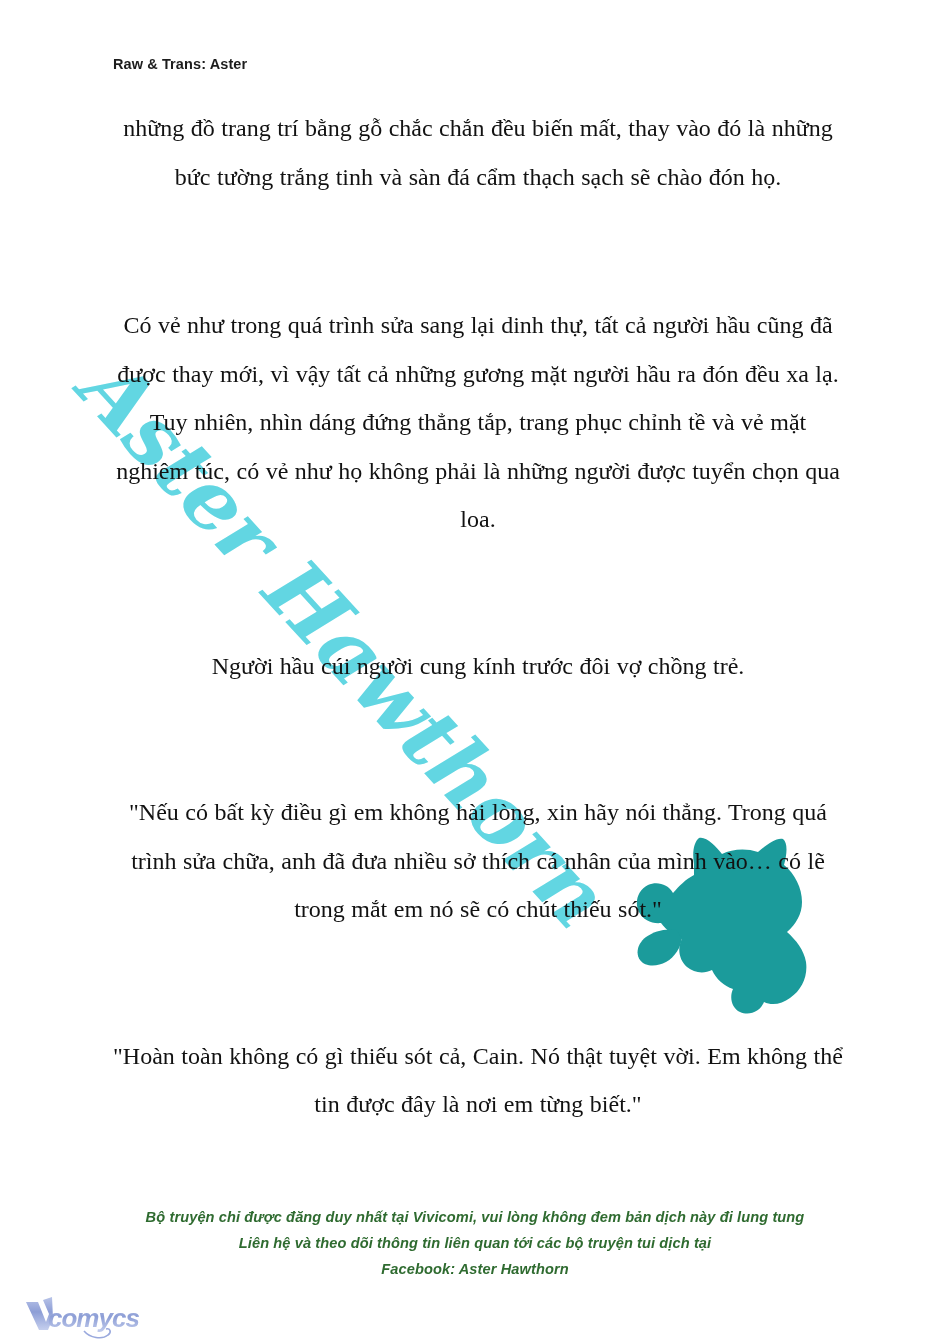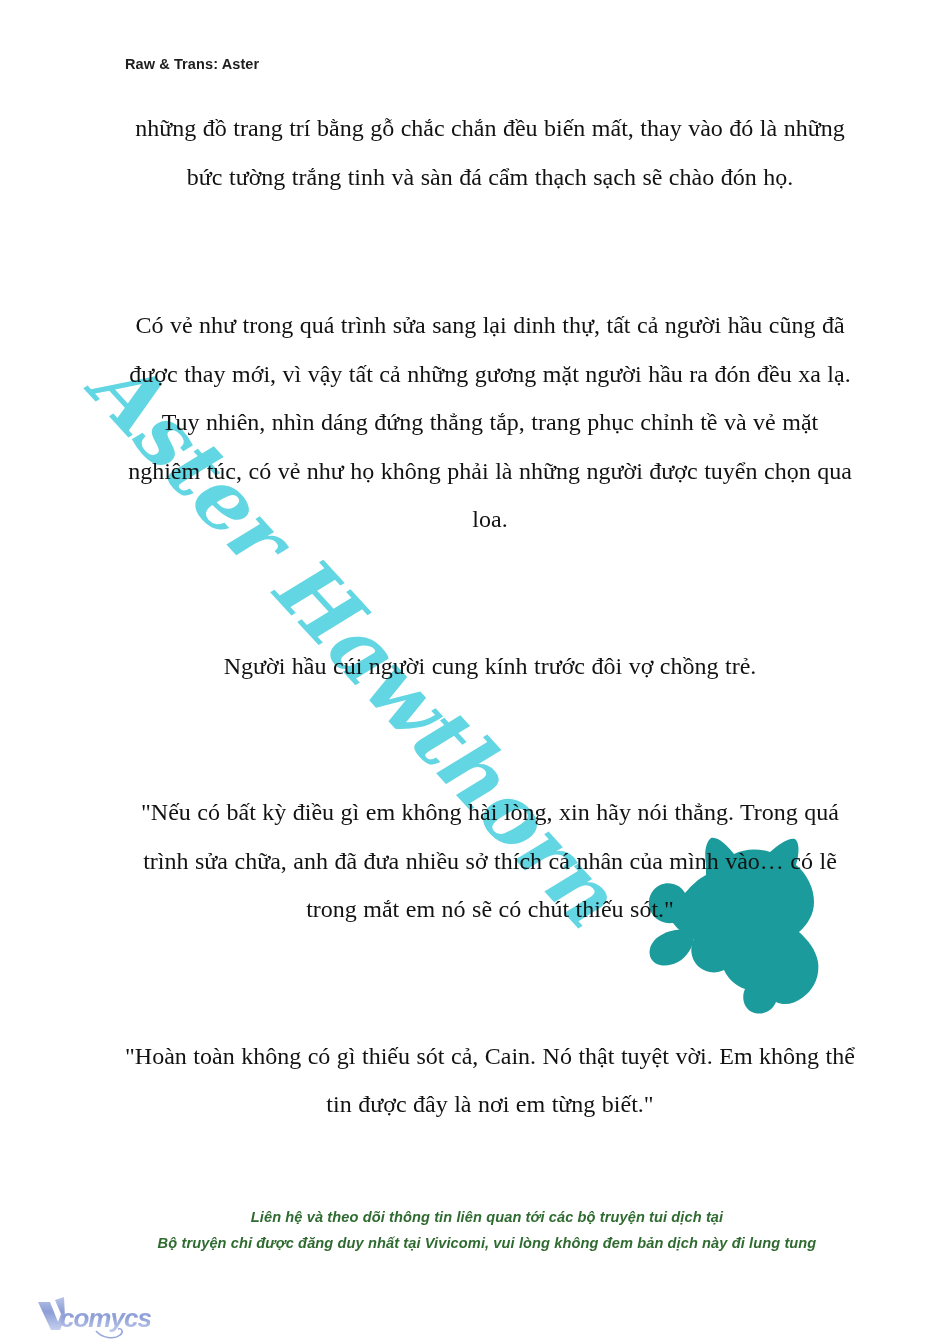--- a/index.html
+++ b/index.html
@@ -9,21 +9,20 @@
   }
   body {
     font-family: "Liberation Serif", serif;
   }
   #page {
     position: relative;
     width: 872px;
     height: 1343px;
     background: #ffffff;
     overflow: hidden;
-    margin-left: 12px;
   }
 
   
   #header {
     position: absolute;
     left: 113px;
     top: 56px;
     font-family: "Liberation Sans", sans-serif;
     font-size: 14.5px;
     font-weight: 600;
@@ -167,22 +166,23 @@
     <p class="para">Có vẻ như trong quá trình sửa sang lại dinh thự, tất cả người hầu cũng đã được thay mới, vì vậy tất cả những gương mặt người hầu ra đón đều xa lạ. Tuy nhiên, nhìn dáng đứng thẳng tắp, trang phục chỉnh tề và vẻ mặt nghiêm túc, có vẻ như họ không phải là những người được tuyển chọn qua loa.</p>
     <div class="gap-2"></div>
     <p class="para">Người hầu cúi người cung kính trước đôi vợ chồng trẻ.</p>
     <div class="gap-3"></div>
     <p class="para">"Nếu có bất kỳ điều gì em không hài lòng, xin hãy nói thẳng. Trong quá trình sửa chữa, anh đã đưa nhiều sở thích cá nhân của mình vào… có lẽ trong mắt em nó sẽ có chút thiếu sót."</p>
     <div class="gap-4"></div>
     <p class="para">"Hoàn toàn không có gì thiếu sót cả, Cain. Nó thật tuyệt vời. Em không thể tin được đây là nơi em từng biết."</p>
   </div>
 
   <div id="footer">
+    <div class="footline">Bộ truyện chỉ được đăng duy nhất tại Vivicomi, vui lòng không đem bản dịch này đi lung tung</div>
     <div class="footline">Liên hệ và theo dõi thông tin liên quan tới các bộ truyện tui dịch tại</div>
-    <div class="footline">Bộ truyện chỉ được đăng duy nhất tại Vivicomi, vui lòng không đem bản dịch này đi lung tung</div>
+    <div class="footline">Facebook: Aster Hawthorn</div>
   </div>
 
   <svg id="logo" viewBox="0 0 135 50" xmlns="http://www.w3.org/2000/svg">
     <defs>
       <linearGradient id="lg" x1="0" y1="0" x2="0" y2="1">
         <stop offset="0%" stop-color="#b9c4e8"></stop>
         <stop offset="45%" stop-color="#8d9ed6"></stop>
         <stop offset="100%" stop-color="#c5cfee"></stop>
       </linearGradient>
     </defs>

